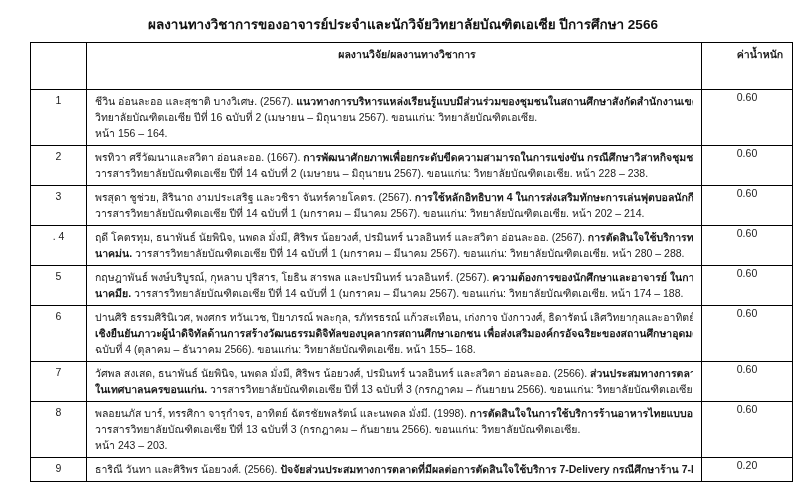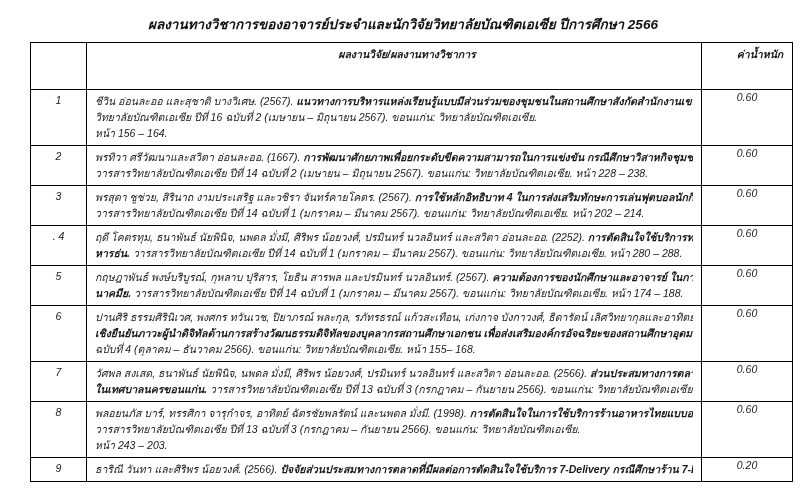--- a/index.html
+++ b/index.html
@@ -5,21 +5,21 @@
   html, body {
     margin: 0;
     padding: 0;
     width: 806px;
     height: 498px;
     background: #ffffff;
     overflow: hidden;
     font-family: "Liberation Sans", "DejaVu Sans", sans-serif;
     color: #1a1a1a;
   }
-  .page { width: 806px; height: 498px; position: relative; font-style: italic; }
+  .page { width: 806px; height: 498px; position: relative; }
   .doc-title {
     text-align: center;
     font-weight: bold;
     font-size: 13.5px;
     padding-top: 13px;
     color: #111;
   }
   .faculty-wrap {
     text-align: center;
     margin-top: 7px;
@@ -114,22 +114,22 @@
           <td class="no-cell">3</td>
           <td class="content-cell">
             <div class="cite-line"><span class="seg-normal">พรสุดา ชูช่วย, สิรินาถ งามประเสริฐ และวชิรา จันทร์คายโคตร. (2567). </span><span class="seg-bold">การใช้หลักอิทธิบาท 4 ในการส่งเสริมทักษะการเล่นฟุตบอลนักกีฬาฟุตบอลวิทยาลัยบัณฑิตเอเซีย จังหวัดขอนแก่น.</span></div>
             <div class="cite-line"><span class="seg-normal">วารสารวิทยาลัยบัณฑิตเอเซีย ปีที่ 14 ฉบับที่ 1 (มกราคม – มีนาคม 2567). ขอนแก่น: วิทยาลัยบัณฑิตเอเซีย. หน้า 202 – 214.</span></div>
           </td>
           <td class="weight-cell">0.60</td>
         </tr>
         <tr>
           <td class="no-cell">. 4</td>
           <td class="content-cell">
-            <div class="cite-line"><span class="seg-normal">ฤดี โคตรทุม, ธนาพันธ์ นัยพินิจ, นพดล มั่งมี, ศิริพร น้อยวงศ์, ปรมินทร์ นวลอินทร์ และสวิตา อ่อนละออ. (2252). </span><span class="seg-bold">การตัดสินใจใช้บริการทรูออนไลน์ของผู้บริโภคในเขตพื้นที่เทศบาลนคร</span></div>
-            <div class="cite-line"><span class="seg-bold">หารธ่น.</span><span class="seg-normal"> วารสารวิทยาลัยบัณฑิตเอเซีย ปีที่ 14 ฉบับที่ 1 (มกราคม – มีนาคม 2567). ขอนแก่น: วิทยาลัยบัณฑิตเอเซีย. หน้า 280 – 288.</span></div>
+            <div class="cite-line"><span class="seg-normal">ฤดี โคตรทุม, ธนาพันธ์ นัยพินิจ, นพดล มั่งมี, ศิริพร น้อยวงศ์, ปรมินทร์ นวลอินทร์ และสวิตา อ่อนละออ. (2567). </span><span class="seg-bold">การตัดสินใจใช้บริการทรูออนไลน์ของผู้บริโภคในเขตพื้นที่เทศบาลนคร</span></div>
+            <div class="cite-line"><span class="seg-bold">นาคม่น.</span><span class="seg-normal"> วารสารวิทยาลัยบัณฑิตเอเซีย ปีที่ 14 ฉบับที่ 1 (มกราคม – มีนาคม 2567). ขอนแก่น: วิทยาลัยบัณฑิตเอเซีย. หน้า 280 – 288.</span></div>
           </td>
           <td class="weight-cell">0.60</td>
         </tr>
         <tr>
           <td class="no-cell">5</td>
           <td class="content-cell">
             <div class="cite-line"><span class="seg-normal">กฤษฎาพันธ์ พงษ์บริบูรณ์, กุหลาบ ปุริสาร, โยธิน สารพล และปรมินทร์ นวลอินทร์. (2567). </span><span class="seg-bold">ความต้องการของนักศึกษาและอาจารย์ ในการปรับปรุงหลักสูตรศึกษาทั่วไปของวิทยาลัยบัณฑิต</span></div>
             <div class="cite-line"><span class="seg-bold">นาคมีย.</span><span class="seg-normal"> วารสารวิทยาลัยบัณฑิตเอเซีย ปีที่ 14 ฉบับที่ 1 (มกราคม – มีนาคม 2567). ขอนแก่น: วิทยาลัยบัณฑิตเอเซีย. หน้า 174 – 188.</span></div>
           </td>
           <td class="weight-cell">0.60</td>

